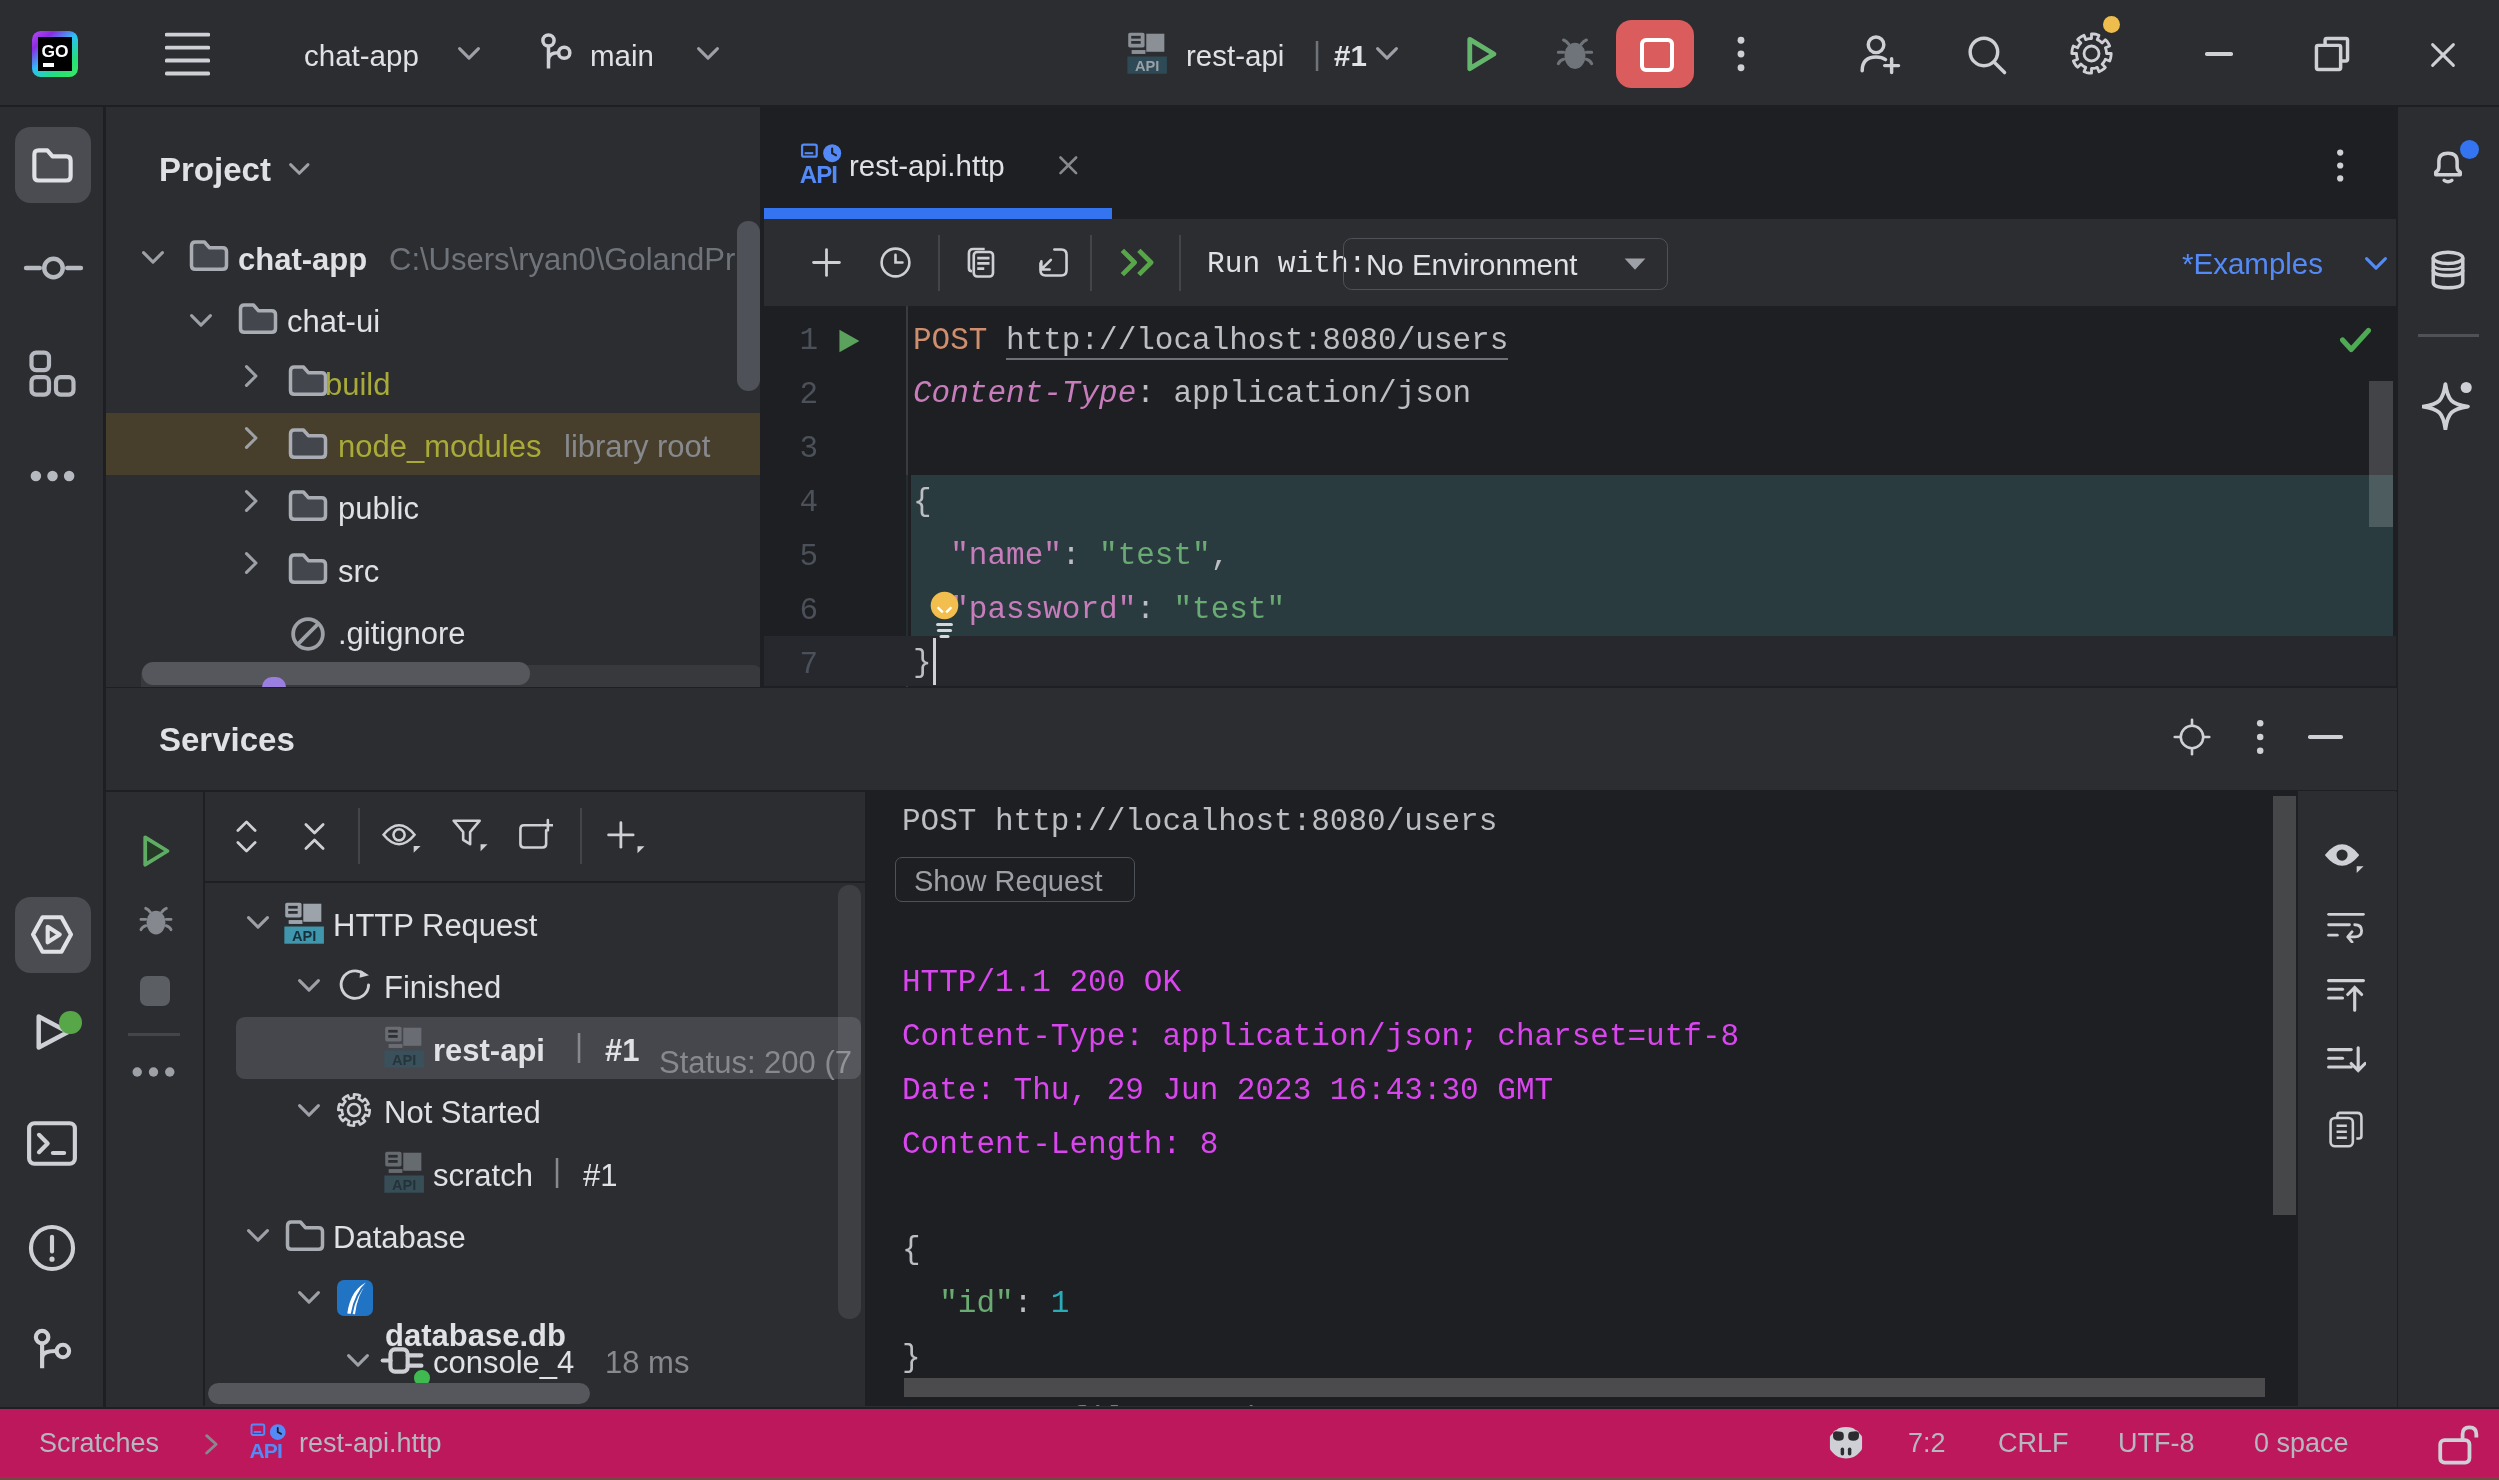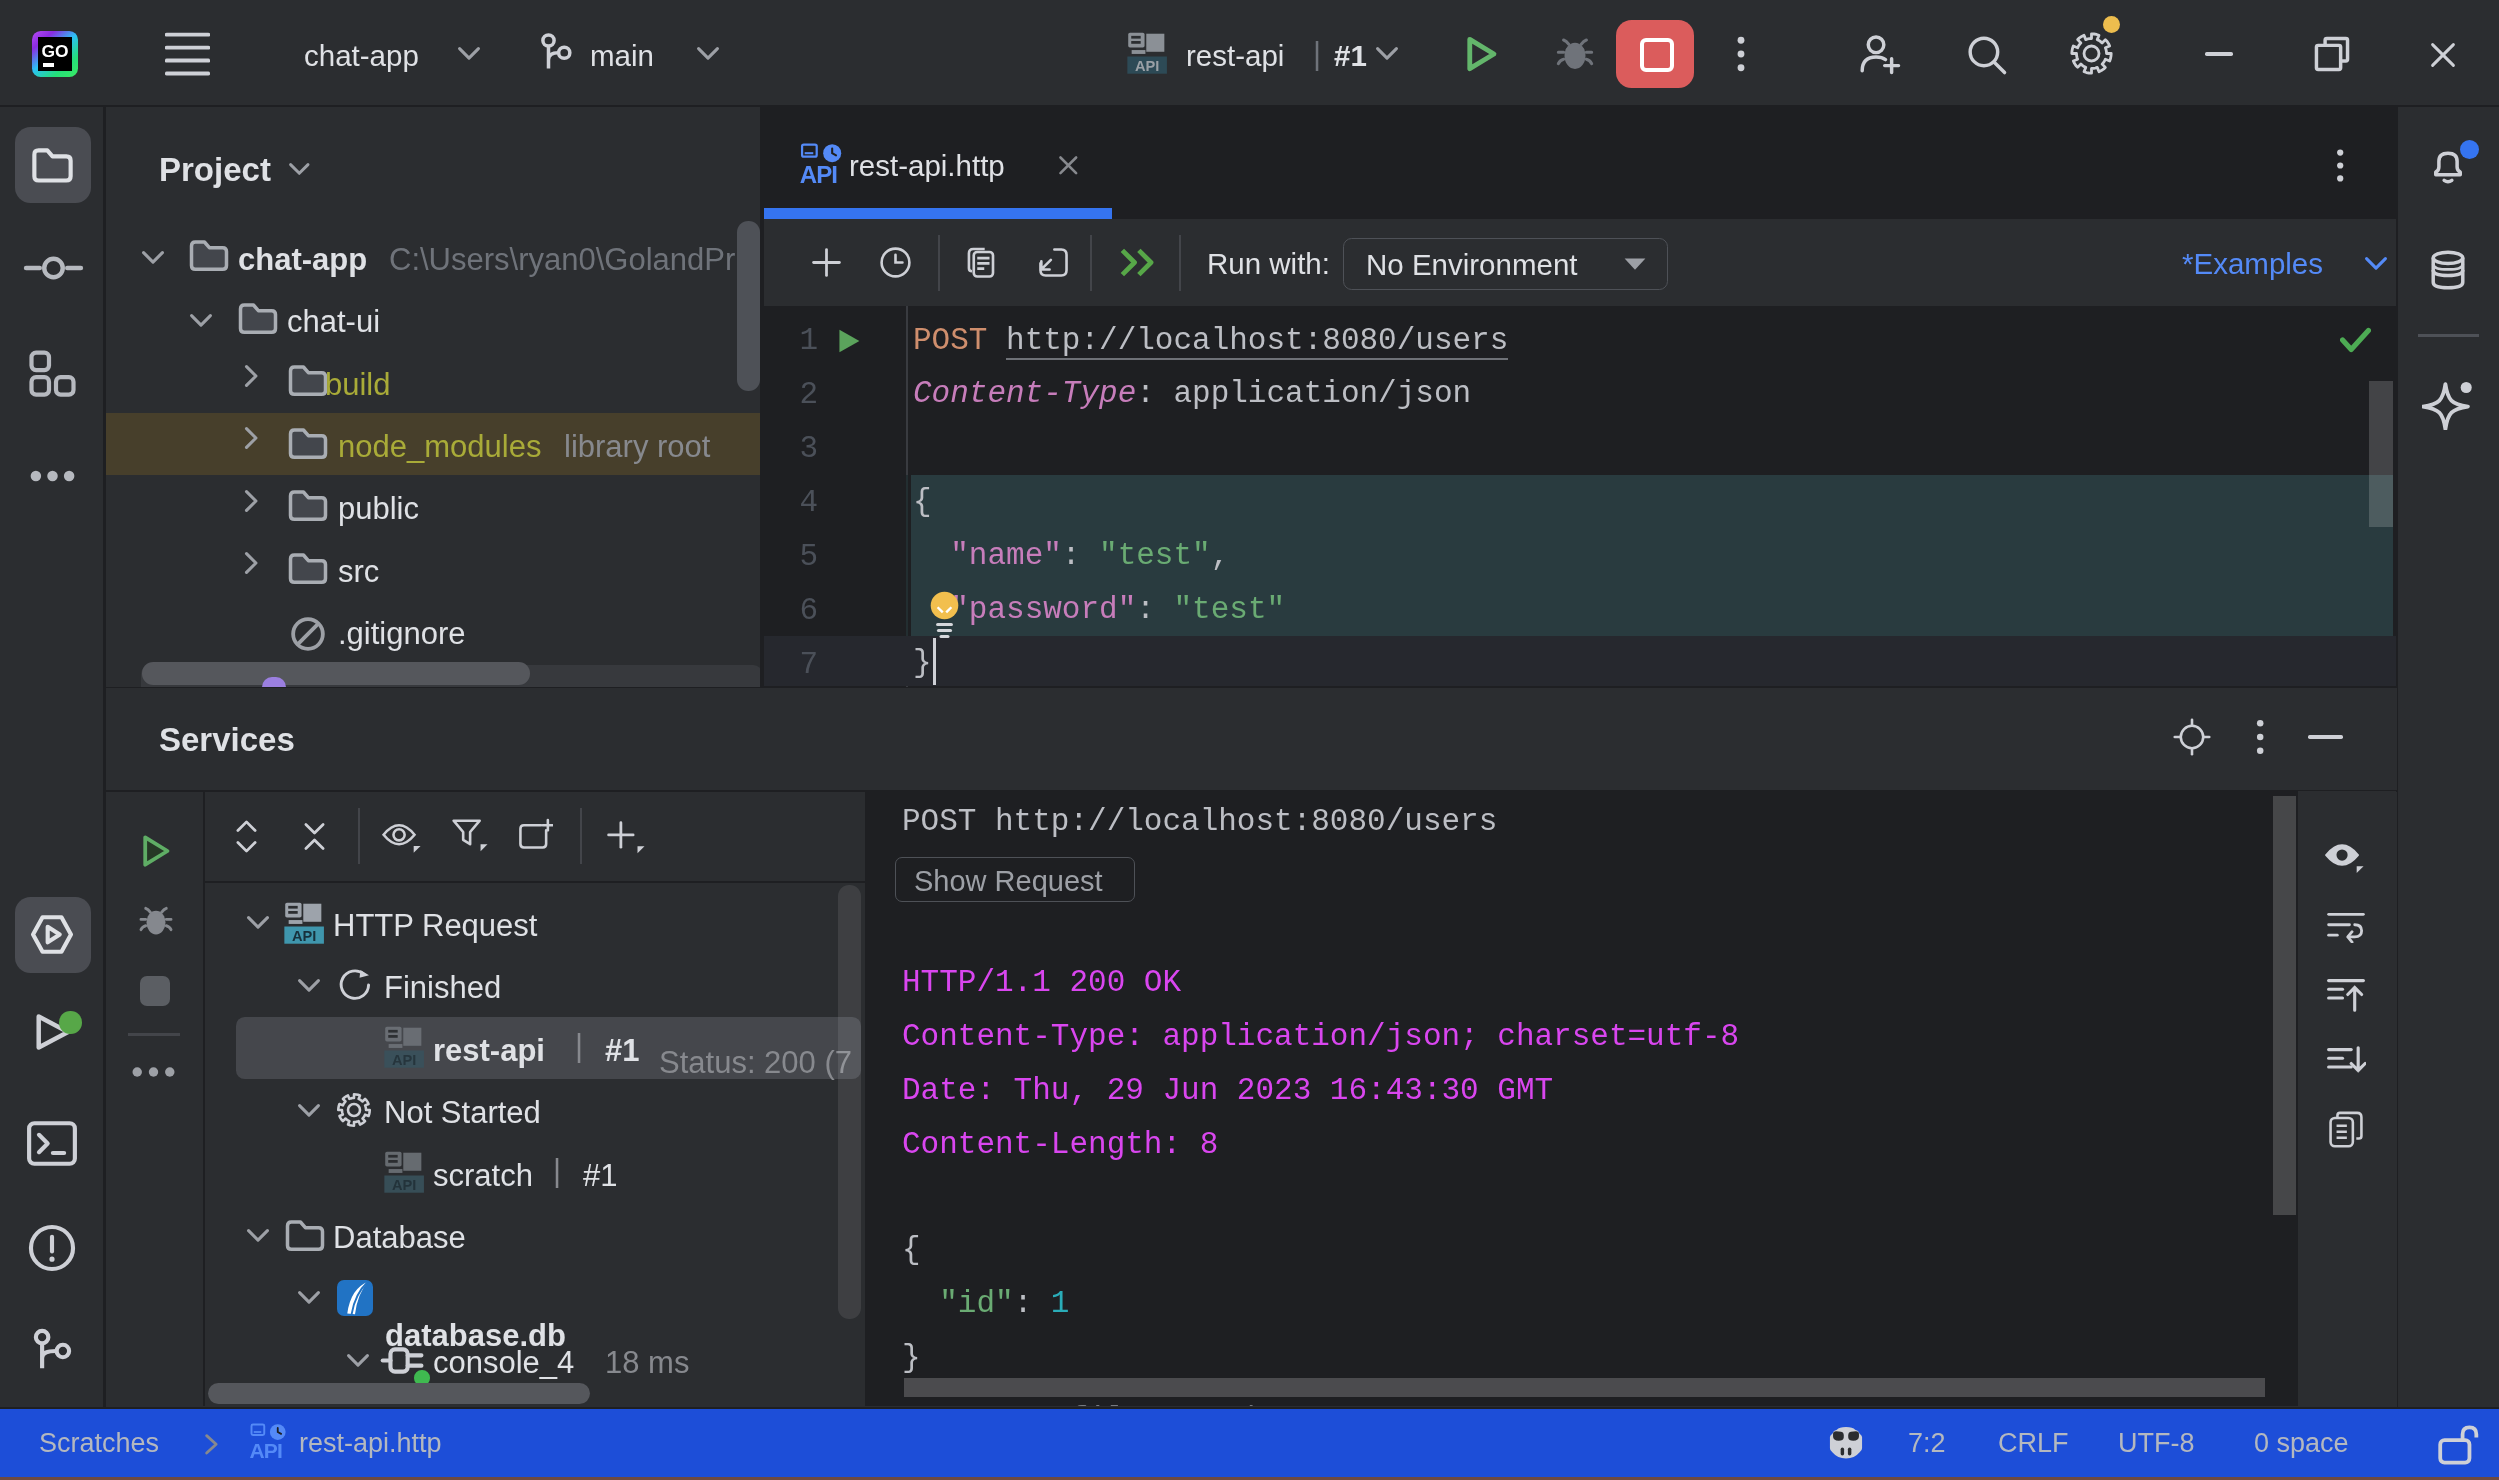--- a/index.html
+++ b/index.html
@@ -328,21 +328,21 @@
     </g>
   </svg>
   <div class="abs" style="left:326px;top:128px;width:1.7px;height:56px;background:#43454a;"></div>
   <svg class="abs" style="left:354px;top:139px;" width="40" height="33" viewBox="0 0 46 38">
     <g fill="none" stroke="#57a748" stroke-width="5.5" stroke-linejoin="round">
       <path d="M5 5 L19 19 L5 33"></path>
         <path d="M24 5 L38 19 L24 33"></path>
     </g>
   </svg>
   <div class="abs" style="left:415px;top:128px;width:1.7px;height:56px;background:#43454a;"></div>
-  <div class="abs" style="left:443px;top:140px;font-size:29.5px;color:#dfe1e5;">Run with:</div>
+  <div class="abs" style="left:443px;top:140px;font-size:29.5px;color:#dfe1e5;font-family:Liberation Mono, monospace;">Run with:</div>
   <div class="abs" style="left:579px;top:131px;width:323px;height:50px;border:1.7px solid #4e5157;border-radius:8.7px;"></div>
   <div class="abs" style="left:602px;top:141px;font-size:29.5px;color:#dfe1e5;">No Environment</div>
   <svg class="abs" style="left:858px;top:149px;" width="26" height="15.6" viewBox="0 0 30 18">
       <path d="M3 3 h24 l-12 13 z" fill="#9da0a6"></path>
     </svg>
   <div class="abs" style="left:1418px;top:140px;font-size:29.5px;color:#548af7;">*Examples</div>
   <svg class="abs" style="left:1600px;top:149px;" width="24" height="15.6" viewBox="0 0 28 18">
       <path d="M3 3 L14 14 L25 3" fill="none" stroke="#548af7" stroke-width="3.6" stroke-linecap="round" stroke-linejoin="round"></path>
     </svg>
 
@@ -659,21 +659,21 @@
   <svg class="abs" style="left:2222px;top:423px;" width="36" height="38" viewBox="0 0 42 44">
     <g fill="none" stroke="#ced0d6" stroke-width="3">
       <rect x="3" y="8" width="26" height="33" rx="5"></rect>
       <path d="M11 8 v-3 q0-3 3-3 h20 q5 0 5 5 v22 q0 3 -3 3 h-3"></path>
       <path d="M10 17 h12 M10 24 h12 M10 31 h12"></path>
     </g>
   </svg>
 </div>
 
 <div class="abs" style="left:0;top:1407px;width:2500px;height:1.7px;background:#1e1f22;"></div>
-<div class="abs" id="statusbar" style="left:0;top:1409px;width:2500px;height:69px;background:#1d4ed8;">
+<div class="abs" id="statusbar" style="left:0;top:1409px;width:2500px;height:69px;background:#be185d;">
   <div class="abs" style="left:39px;top:19px;font-size:27px;color:#b4b8bf;">Scratches</div>
   <svg class="abs" style="left:204px;top:24px;" width="14.8px" height="22.6" viewBox="0 0 17 26">
       <path d="M3 3 L14 13 L3 23" fill="none" stroke="#87898e" stroke-width="3.2" stroke-linecap="round" stroke-linejoin="round"></path>
     </svg>
   <div class="abs" style="left:250px;top:13px;">
       <svg width="36" height="38" viewBox="0 0 48 50">
         <rect x="2" y="3" width="17" height="14" rx="2" fill="none" stroke="#548af7" stroke-width="2.6"></rect>
         <line x1="5" y1="13" x2="15" y2="13" stroke="#548af7" stroke-width="2.4"></line>
         <text x="21" y="48" font-size="28" font-weight="bold" fill="#548af7" text-anchor="middle" letter-spacing="-1" font-family="Liberation Sans, sans-serif">API</text>
         <circle cx="37" cy="13" r="10.5" fill="#548af7"></circle>

